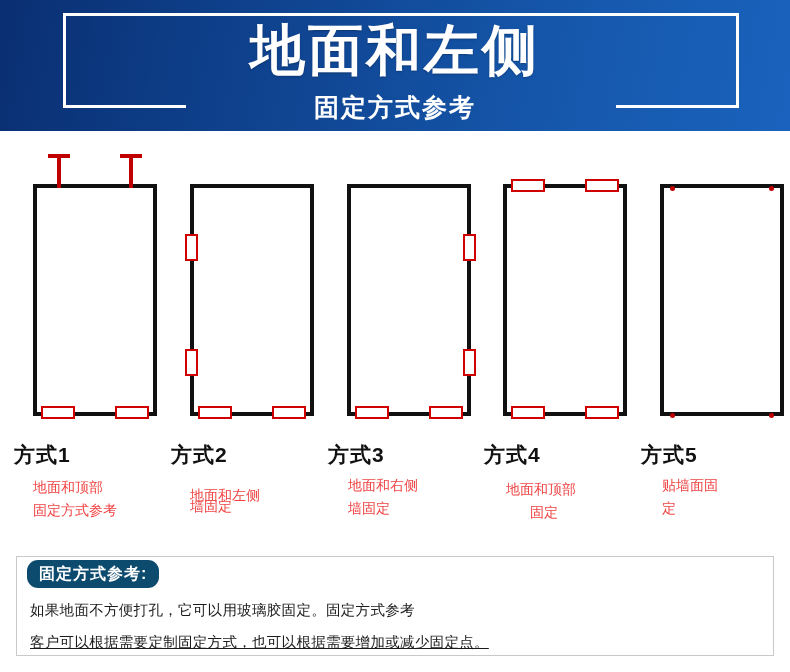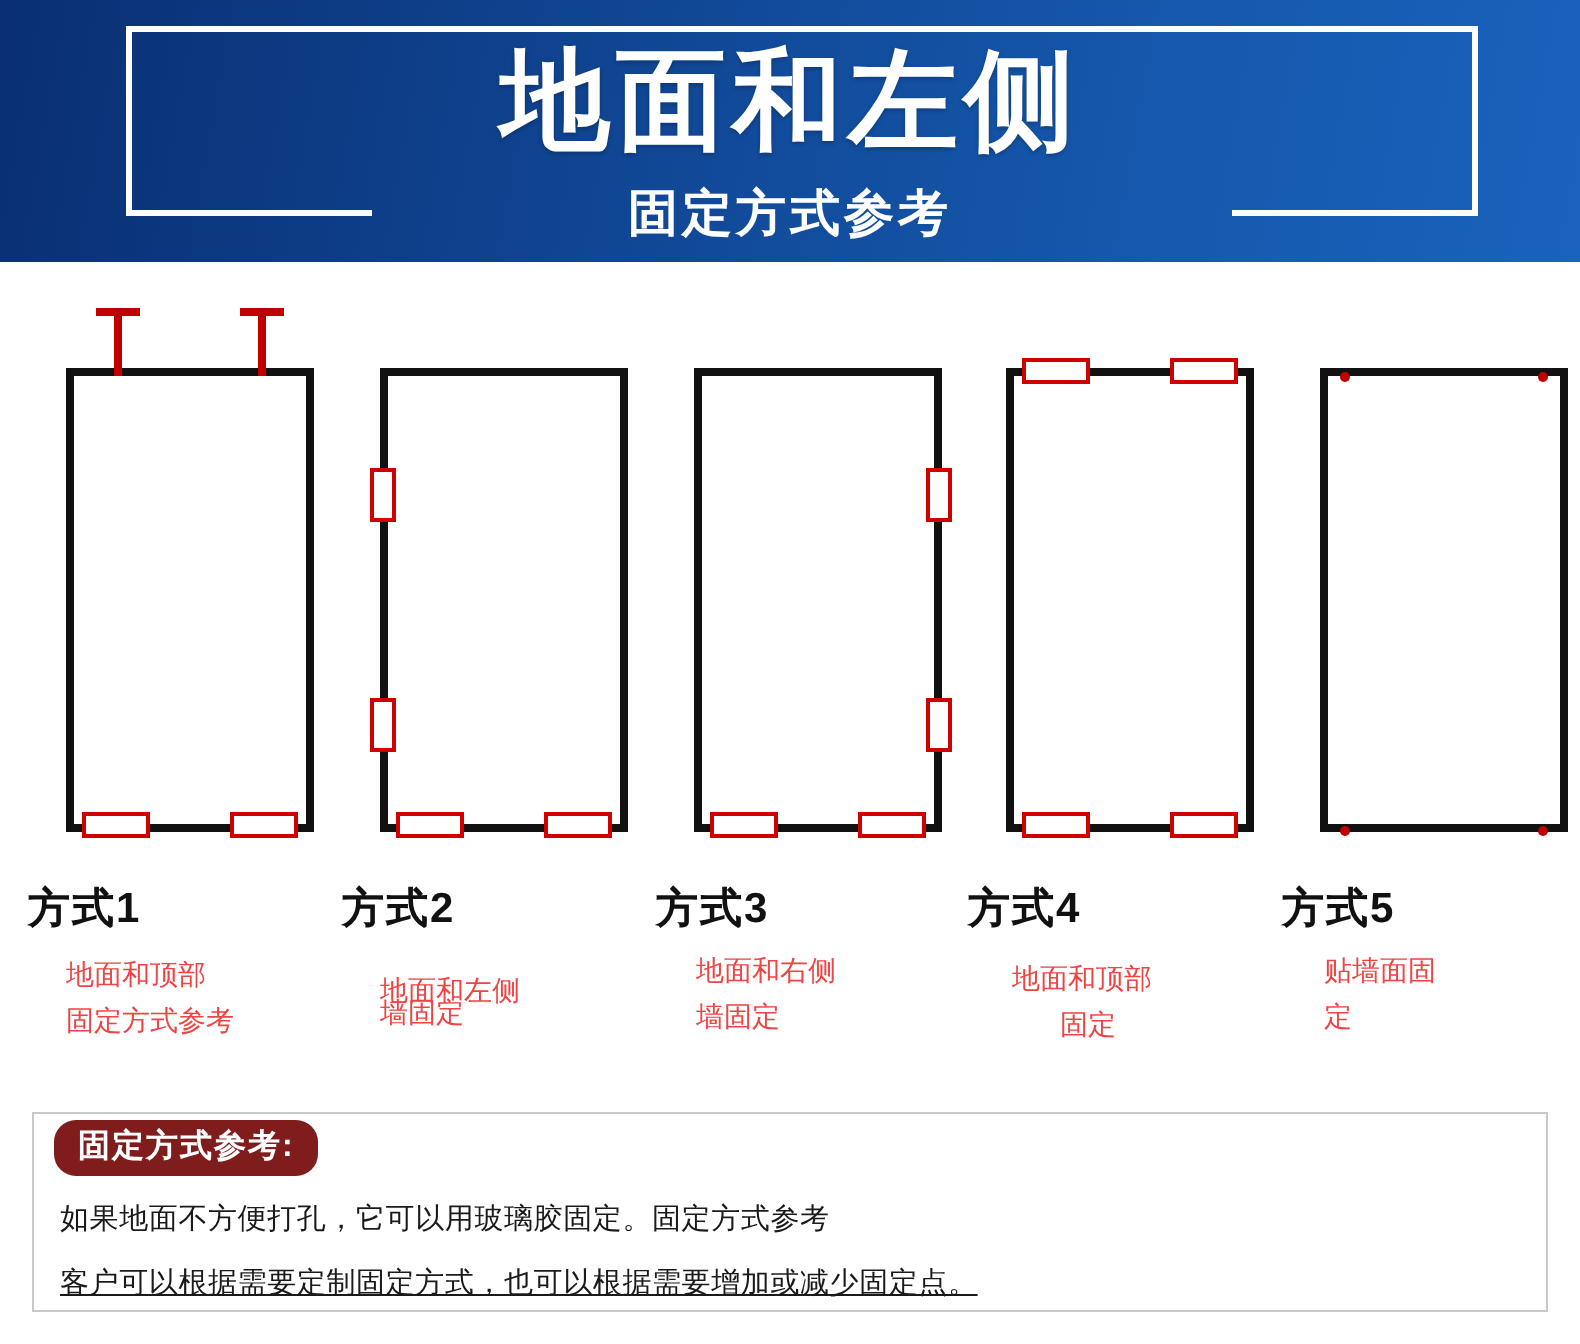--- a/index.html
+++ b/index.html
@@ -88,21 +88,21 @@
   }
 
   
   .note-box {
     position:absolute; left:16px; top:556px; width:758px; height:100px;
     border:1px solid #c9c9c9;
     background:#ffffff;
   }
   .badge {
     position:absolute; left:27px; top:560px;
-    background:#7f1d1d;
+    background:#0c4a6e;
     color:#ffffff;
     font-size:16px; font-weight:bold;
     padding:4px 12px 5px 12px;
     border-radius:11px;
     letter-spacing:1px;
     line-height:19px;
   }
   .note-line {
     position:absolute; left:30px;
     font-size:14.5px; color:#1a1a1a; line-height:20px;

